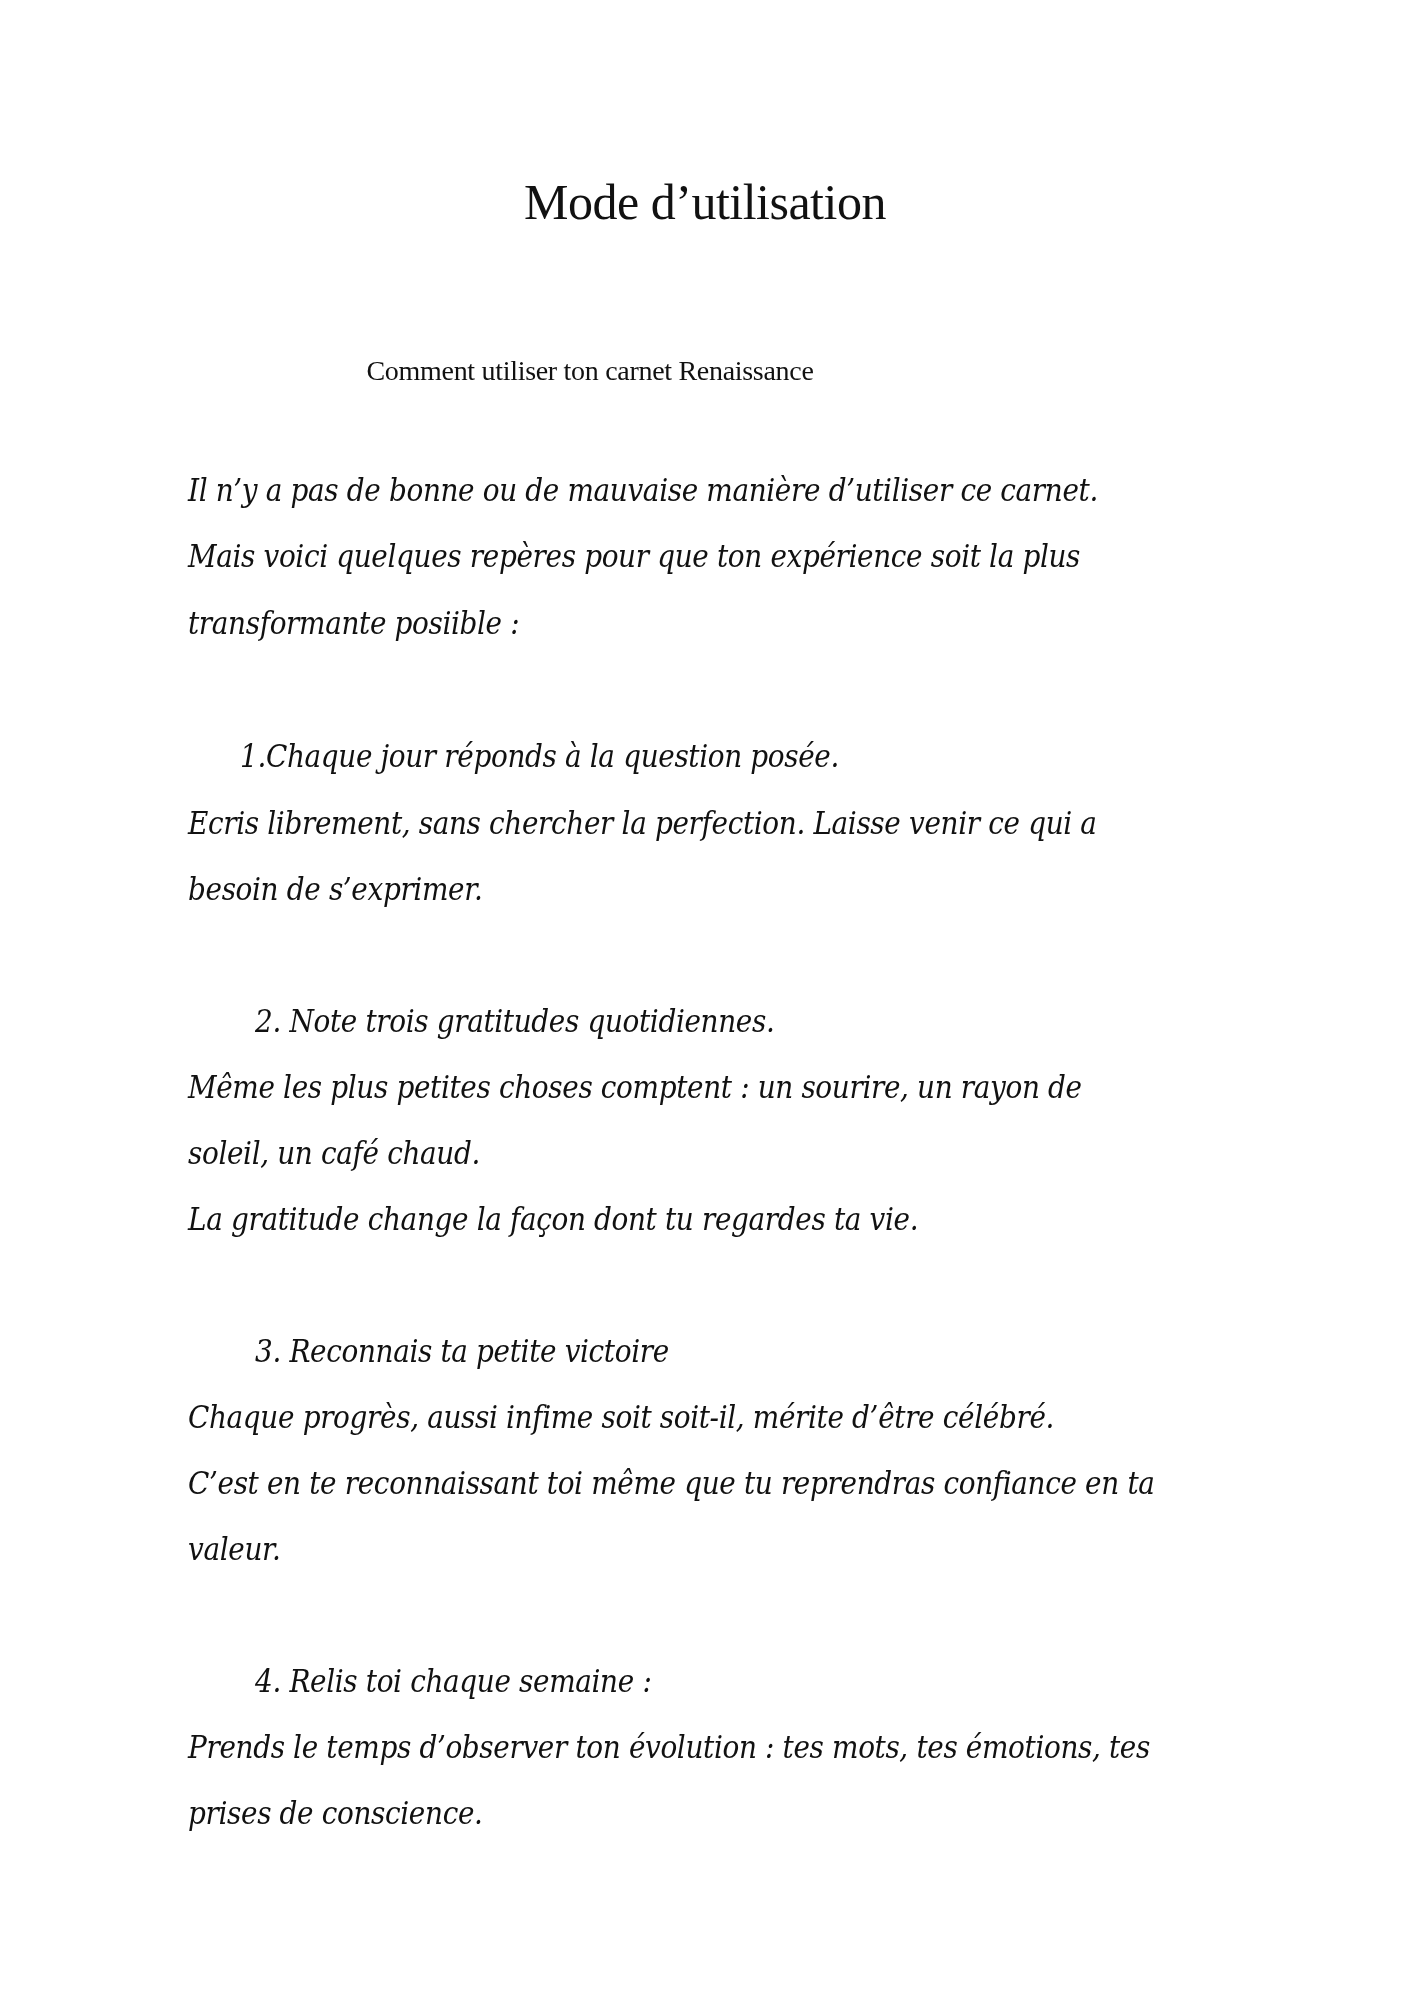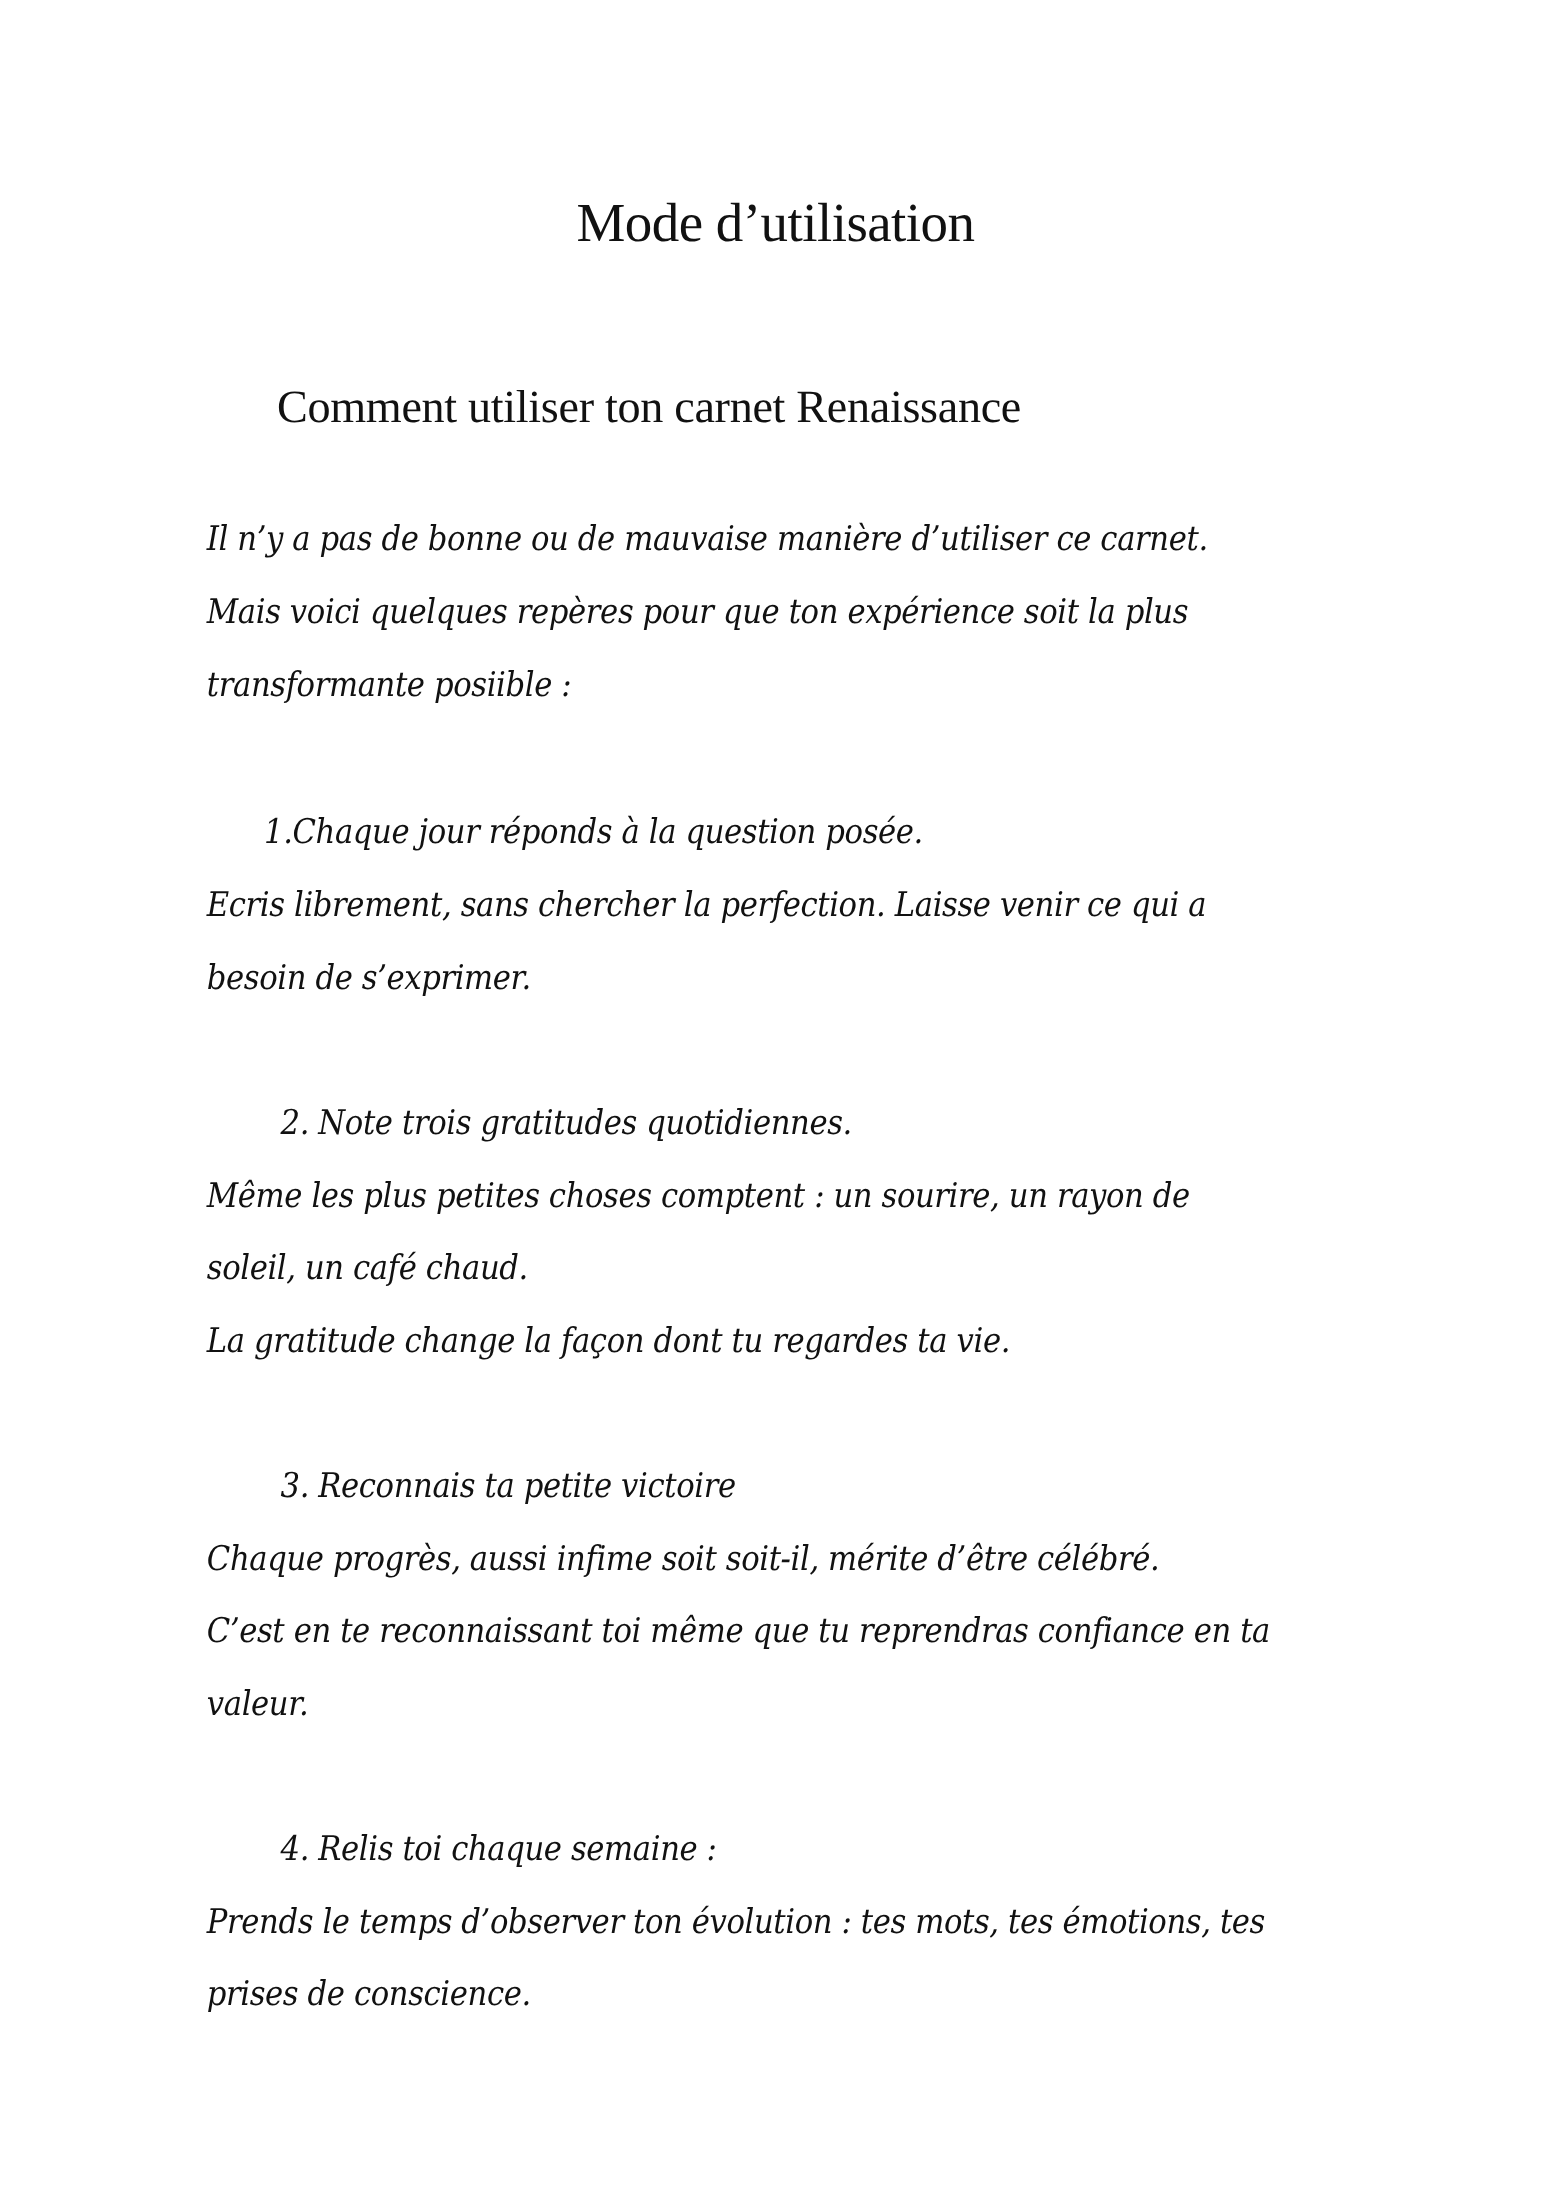--- a/index.html
+++ b/index.html
@@ -8,21 +8,21 @@
       position: absolute; left: 0; width: 1410px; top: 172px;
       text-align: center;
       font-family: "Liberation Serif", "DejaVu Serif", serif;
       font-size: 50px; line-height: 60px; font-weight: normal; margin: 0;
       letter-spacing: -0.5px;
     }
     .subtitle {
       position: absolute; left: 0; width: 1180px; top: 345px;
       text-align: center;
       font-family: "Liberation Serif", "DejaVu Serif", serif;
-      font-size: 42px; line-height: 52px; font-weight: normal; margin: 0;
+      font-size: 28px; line-height: 52px; font-weight: normal; margin: 0;
       letter-spacing: -0.3px;
     }
     .line {
       position: absolute; left: 188px; white-space: nowrap;
       font-family: "DejaVu Serif", "Liberation Serif", serif;
       font-style: italic;
       font-size: 31px; line-height: 40px;
       transform: scaleX(0.9); transform-origin: left center;
       letter-spacing: -0.4px;
     }

